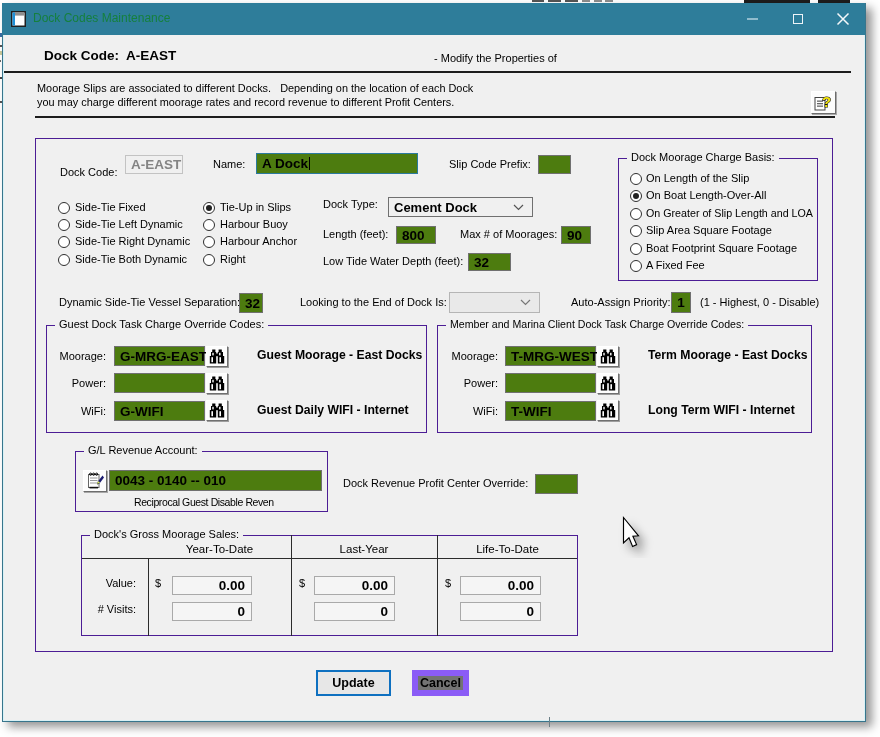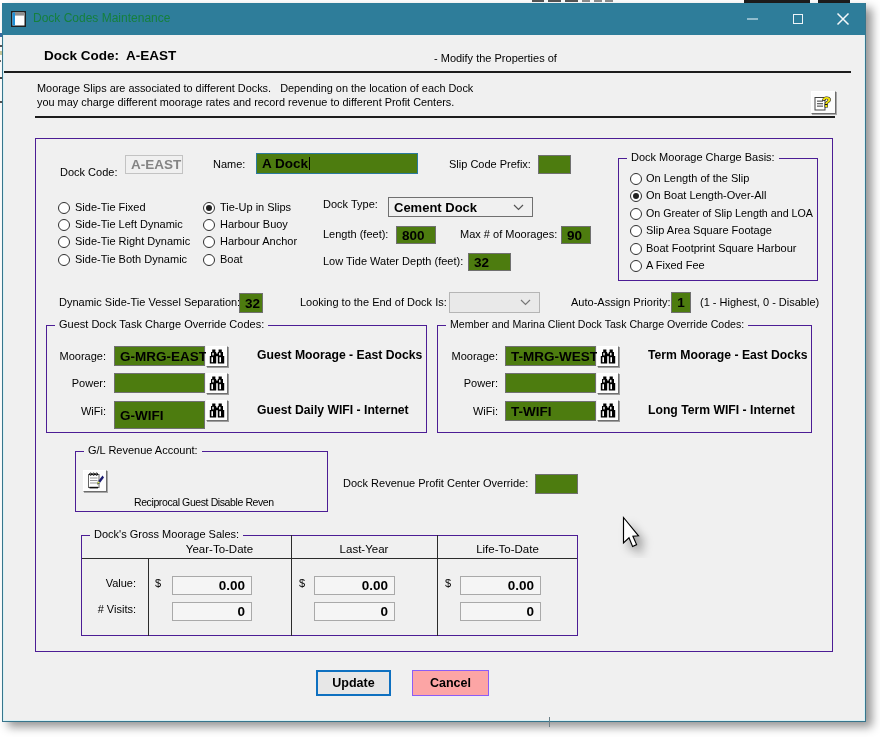--- a/index.html
+++ b/index.html
@@ -94,21 +94,21 @@
     <div class="lbl" style="left:75px;top:235px;">Side-Tie Right Dynamic</div>
   <div class="radio" style="left:58px;top:254px;"></div>
     <div class="lbl" style="left:75px;top:253px;">Side-Tie Both Dynamic</div>
   <div class="radio sel" style="left:203px;top:202px;"></div>
     <div class="lbl" style="left:220px;top:201px;">Tie-Up in Slips</div>
   <div class="radio" style="left:203px;top:219px;"></div>
     <div class="lbl" style="left:220px;top:218px;">Harbour Buoy</div>
   <div class="radio" style="left:203px;top:236px;"></div>
     <div class="lbl" style="left:220px;top:235px;">Harbour Anchor</div>
   <div class="radio" style="left:203px;top:254px;"></div>
-    <div class="lbl" style="left:220px;top:253px;">Boat</div>
+    <div class="lbl" style="left:220px;top:253px;">Right</div>
 
   <div class="lbl" style="left:323px;top:198px;">Dock Type:</div>
   <div class="in" style="left:388px;top:197px;width:145px;height:20px;background:#f0f0f0;justify-content:space-between;padding-right:8px;font-size:13px;">Cement Dock
     <svg width="11" height="7" viewBox="0 0 11 7">
         <path d="M1 1 L5.5 5.5 L10 1" stroke="#555" stroke-width="1.2" fill="none"></path>
       </svg>
   </div>
   <div class="lbl" style="left:323px;top:228px;">Length (feet):</div>
   <div class="in" style="left:396px;top:226px;width:40px;height:18px;">800</div>
   <div class="lbl" style="left:460px;top:228px;">Max # of Moorages:</div>
@@ -121,21 +121,21 @@
   </div>
   <div class="radio" style="left:630px;top:173px;"></div>
     <div class="lbl" style="left:646px;top:172px;">On Length of the Slip</div>
   <div class="radio sel" style="left:630px;top:190px;"></div>
     <div class="lbl" style="left:646px;top:189px;">On Boat Length-Over-All</div>
   <div class="radio" style="left:630px;top:208px;"></div>
     <div class="lbl" style="left:646px;top:207px;font-size:10.7px;">On Greater of Slip Length and LOA</div>
   <div class="radio" style="left:630px;top:225px;"></div>
     <div class="lbl" style="left:646px;top:224px;">Slip Area Square Footage</div>
   <div class="radio" style="left:630px;top:243px;"></div>
-    <div class="lbl" style="left:646px;top:242px;">Boat Footprint Square Harbour</div>
+    <div class="lbl" style="left:646px;top:242px;">Boat Footprint Square Footage</div>
   <div class="radio" style="left:630px;top:260px;"></div>
     <div class="lbl" style="left:646px;top:259px;">A Fixed Fee</div>
 
   <div class="lbl" style="left:59px;top:296px;">Dynamic Side-Tie Vessel Separation:</div>
   <div class="in" style="left:239px;top:293px;width:24px;height:20px;">32</div>
   <div class="lbl" style="left:300px;top:296px;">Looking to the End of Dock Is:</div>
   <div class="in" style="left:449px;top:292px;width:91px;height:21px;background:#e9e9e9;border:1px solid #b5b5b5;justify-content:flex-end;padding-right:8px;">
     <svg width="11" height="7" viewBox="0 0 11 7">
         <path d="M1 1 L5.5 5.5 L10 1" stroke="#777" stroke-width="1.2" fill="none"></path>
       </svg>
@@ -146,21 +146,21 @@
 
   <div class="gb" style="left:46px;top:325px;width:381px;height:108px;">
     <span class="lg">Guest Dock Task Charge Override Codes:</span>
   </div>
   <div class="lbl" style="left:53px;top:350px;width:53px;text-align:right;">Moorage:</div>
   <div class="in" style="left:114px;top:346px;width:91px;height:20px;">G-MRG-EAST</div>
   <div class="lbl bold" style="left:233px;top:349px;font-size:12.2px;">Guest Moorage - East Docks</div>
   <div class="lbl" style="left:53px;top:377px;width:53px;text-align:right;">Power:</div>
   <div class="in" style="left:114px;top:373px;width:91px;height:20px;"></div>
   <div class="lbl" style="left:53px;top:405px;width:53px;text-align:right;">WiFi:</div>
-  <div class="in" style="left:114px;top:401px;width:91px;height:28px;">G-WIFI</div>
+  <div class="in" style="left:114px;top:401px;width:91px;height:20px;">G-WIFI</div>
   <div class="lbl bold" style="left:233px;top:404px;font-size:12.2px;">Guest Daily WIFI - Internet</div>
 
   <div class="bino" style="left:206px;top:346px;">
       <svg width="16" height="15" viewBox="0 0 16 15">
       <rect x="3.2" y="0.5" width="3.2" height="3.5" fill="#000"></rect>
       <rect x="9.6" y="0.5" width="3.2" height="3.5" fill="#000"></rect>
       <rect x="2" y="3" width="5.2" height="5" fill="#000"></rect>
       <rect x="8.8" y="3" width="5.2" height="5" fill="#000"></rect>
       <rect x="7" y="4.5" width="2" height="2.5" fill="#000"></rect>
       <rect x="0.8" y="7" width="6.4" height="7.5" fill="#000"></rect>
@@ -271,20 +271,21 @@
       <circle cx="10.6" cy="2.2" r="1.1" fill="none" stroke="#000" stroke-width="1"></circle>
       <rect x="4" y="5.5" width="7.5" height="1" fill="#999"></rect>
       <rect x="4" y="8" width="7.5" height="1" fill="#999"></rect>
       <rect x="4" y="10.5" width="7.5" height="1" fill="#999"></rect>
       <rect x="3.5" y="14.8" width="8.5" height="1.6" fill="#111"></rect>
       <path d="M16.5 3.5 L18 5.5 L13.5 11.5 L11 12.5 L11.5 10 Z" fill="#1b1b70"></path>
       <path d="M12.8 9.2 L14 10.8 L11 12.5 L11.5 10 Z" fill="#d8e860"></path>
       <path d="M11.2 11.8 L13 11 L12 12.2 Z" fill="#111"></path>
     </svg>
   </div>
+  <div class="in" style="left:109px;top:470px;width:213px;height:21px;">0043 - 0140 -- 010</div>
   <div class="lbl" style="left:134px;top:496px;font-size:10.5px;letter-spacing:-0.4px;">Reciprocal Guest Disable Reven</div>
 
   <div class="lbl" style="left:343px;top:477px;">Dock Revenue Profit Center Override:</div>
   <div class="in" style="left:535px;top:474px;width:43px;height:20px;"></div>
 
   <div class="gb" style="left:81px;top:535px;width:497px;height:101px;">
     <span class="lg">Dock's Gross Moorage Sales:</span>
   </div>
   <div class="hline" style="left:82px;top:558px;width:495px;background:#2b2b2b;"></div>
   <div class="vline" style="left:148px;top:558px;height:78px;background:#2b2b2b;"></div>
@@ -302,20 +303,20 @@
   <div class="lbl" style="left:299px;top:577px;">$</div>
   <div class="in inr" style="left:314px;top:576px;width:81px;height:19px;">0.00</div>
   <div class="lbl" style="left:445px;top:577px;">$</div>
   <div class="in inr" style="left:460px;top:576px;width:81px;height:19px;">0.00</div>
 
   <div class="in inr" style="left:172px;top:602px;width:80px;height:19px;">0</div>
   <div class="in inr" style="left:314px;top:602px;width:81px;height:19px;">0</div>
   <div class="in inr" style="left:460px;top:602px;width:81px;height:19px;">0</div>
 
   <div class="abs" style="left:316px;top:670px;width:75px;height:26px;background:#e7e7e7;border:2px solid #0e70c0;display:flex;align-items:center;justify-content:center;font-weight:bold;font-size:12.5px;">Update</div>
-  <div class="abs" style="left:412px;top:670px;width:77px;height:26px;background:#fca5a5;border:1px solid #8b5cf6;display:flex;align-items:center;justify-content:center;font-weight:bold;font-size:12.5px;">Cancel</div>
+  <div class="abs" style="left:412px;top:670px;width:57px;height:26px;background:#737373;border:6px solid #8b5cf6;display:flex;align-items:center;justify-content:center;font-weight:bold;font-size:12.5px;">Cancel</div>
 
   <div class="abs" style="left:549px;top:717px;width:1px;height:10px;background:#6a7e86;"></div>
 
   <svg class="abs" style="left:617px;top:514px;" width="42" height="44" viewBox="0 0 42 44">
     <path d="M6.5 3.5 L6.5 29 L12 23.8 L15.6 32.4 L19.6 30.6 L15.9 22.2 L21.5 21.8 Z" fill="#ffffff" stroke="#000" stroke-width="1.15" stroke-linejoin="miter" filter="drop-shadow(6px 7px 5px rgba(0,0,0,.35))"></path>
   </svg>
 </div>
 
 </body></html>

